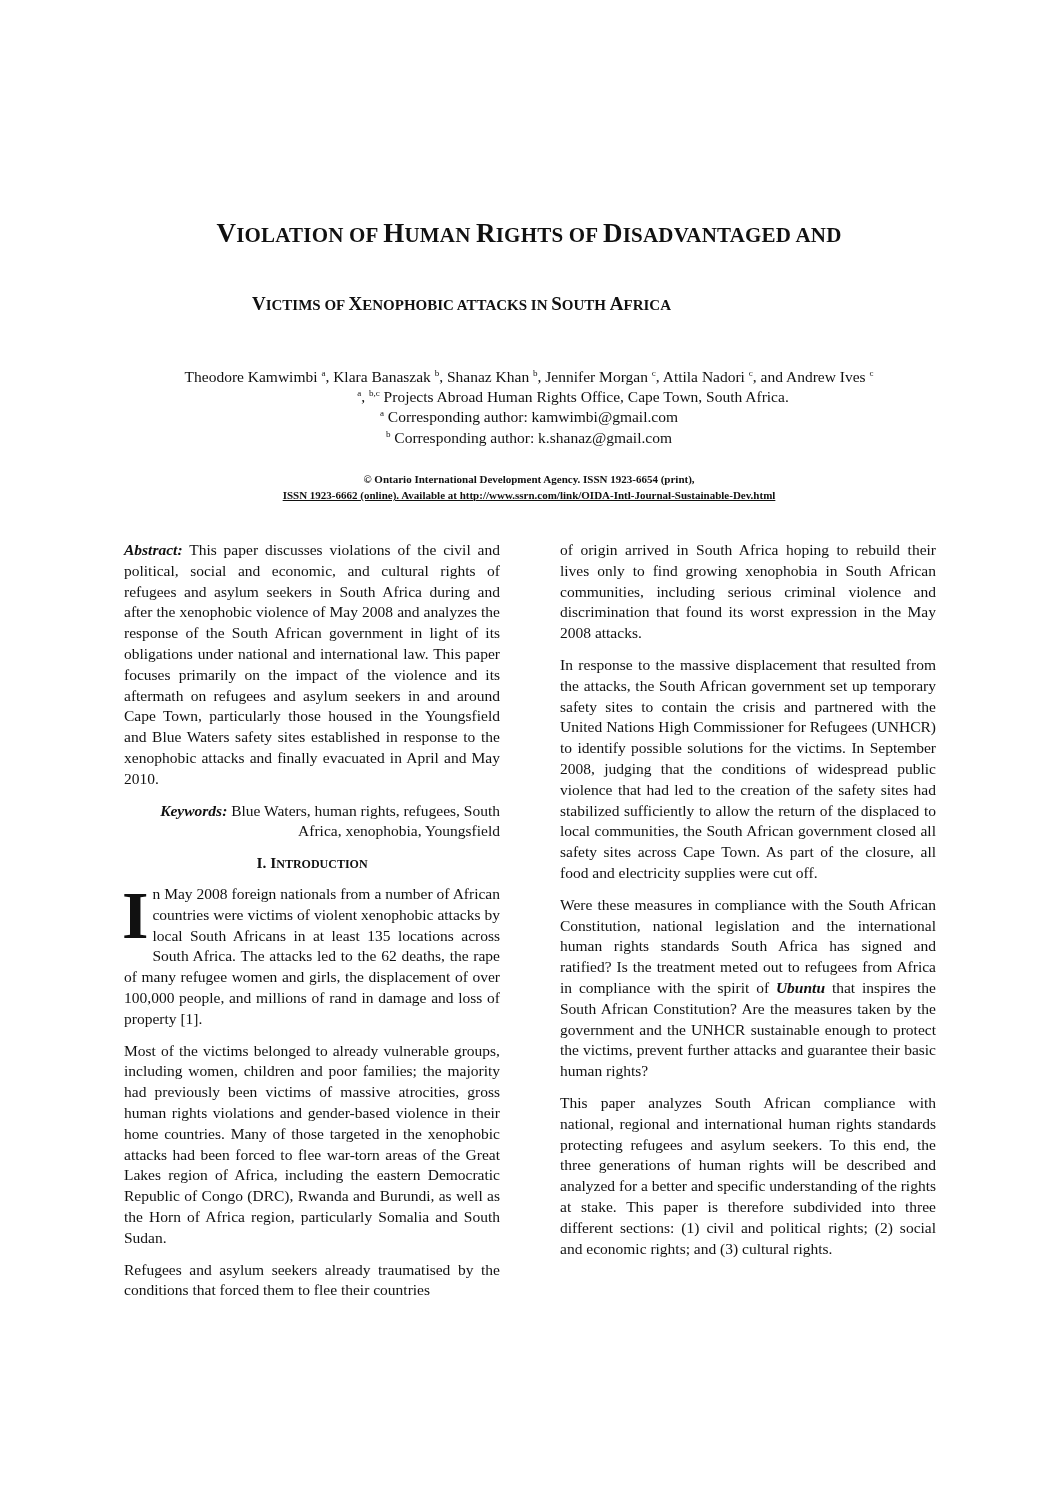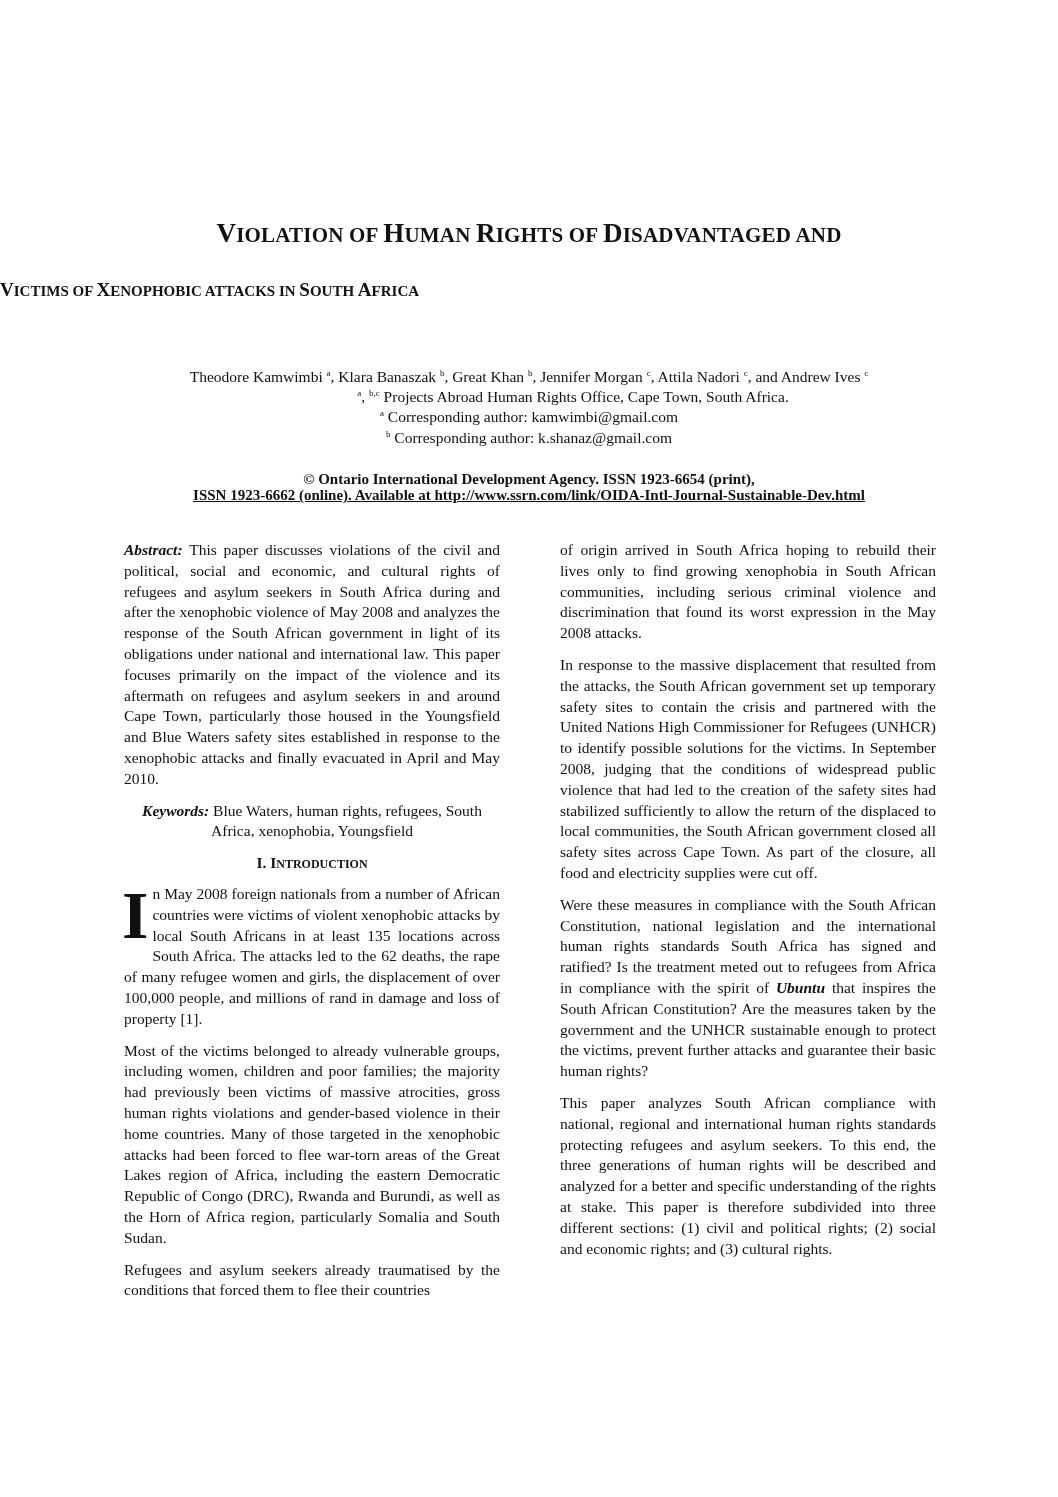--- a/index.html
+++ b/index.html
@@ -1,24 +1,24 @@
 <!DOCTYPE html>
 <html><head>
 <meta charset="utf-8">
 <style>
   html, body { margin: 0; padding: 0; background: #ffffff; }
   body { width: 1058px; height: 1497px; position: relative; overflow: hidden; color: #111; font-family: "Liberation Serif", "DejaVu Serif", serif; }
   .title { position: absolute; left: 0; width: 1058px; text-align: center; font-weight: bold; font-size: 27px; letter-spacing: 0.2px; line-height: 40px; }
   .title .sc { font-size: 21px; }
   #title-block { top: 189px; margin-top: 24px; }
-  #subtitle { position: absolute; top: 277px; left: 0; width: 923px; text-align: left; font-weight: bold; font-size: 19px; line-height: 26px; }
+  #subtitle { position: absolute; top: 291px; left: 0; width: 923px; text-align: center; font-weight: bold; font-size: 19px; line-height: 26px; }
   #subtitle .sc { font-size: 15px; }
   .center-line { position: absolute; left: 0; width: 1058px; text-align: center; font-size: 15.5px; line-height: 21px; }
   sup { font-size: 9px; vertical-align: 6px; line-height: 0; }
-  .copyright { position: absolute; left: 0; width: 1058px; text-align: center; font-size: 15px; font-weight: bold; line-height: 16px; }
+  .copyright { position: absolute; left: 0; width: 1058px; text-align: center; font-size: 11px; font-weight: bold; line-height: 16px; }
   .col { position: absolute; width: 376px; font-size: 15.5px; line-height: 20.8px; text-align: justify; }
   #col-left { left: 124px; top: 540px; }
   #col-right { left: 560px; top: 540px; }
   .para { margin: 0 0 11px 0; }
   .label-bi { font-weight: bold; font-style: italic; }
   .section-heading { text-align: center; font-weight: bold; font-size: 15.5px; margin: 4px 0 9px 0; }
   .section-heading .sc { font-size: 12px; }
   .dropcap { float: left; font-size: 68px; line-height: 56px; font-weight: bold; margin: 3px 4px 0 -2px; height: 60px; }
   .it { font-style: italic; font-weight: bold; }
 </style>
@@ -29,42 +29,42 @@
   <div>
     <span>V</span><span class="sc">IOLATION OF </span><span>H</span><span class="sc">UMAN </span><span>R</span><span class="sc">IGHTS OF </span><span>D</span><span class="sc">ISADVANTAGED AND</span>
   </div>
 </div>
 
 <div id="subtitle">
   <span>V</span><span class="sc">ICTIMS OF </span><span>X</span><span class="sc">ENOPHOBIC ATTACKS IN </span><span>S</span><span class="sc">OUTH </span><span>A</span><span class="sc">FRICA</span>
 </div>
 
 <div class="center-line" style="top:366px;">
-  <span>Theodore Kamwimbi</span> <sup>a</sup><span>, </span><span>Klara Banaszak</span> <sup>b</sup><span>, </span><span>Great Khan</span> <sup>b</sup><span>, </span><span>Jennifer Morgan</span> <sup>c</sup><span>, </span><span>Attila Nadori</span> <sup>c</sup><span>, and </span><span>Andrew Ives</span> <sup>c</sup>
+  <span>Theodore Kamwimbi</span> <sup>a</sup><span>, </span><span>Klara Banaszak</span> <sup>b</sup><span>, </span><span>Shanaz Khan</span> <sup>b</sup><span>, </span><span>Jennifer Morgan</span> <sup>c</sup><span>, </span><span>Attila Nadori</span> <sup>c</sup><span>, and </span><span>Andrew Ives</span> <sup>c</sup>
 </div>
 
 <div class="center-line" style="top:386px;padding-left:44px;">
   <sup>a</sup><span>, </span><sup>b,c</sup><span> Projects Abroad Human Rights Office, Cape Town, South Africa.</span>
 </div>
 
 <div class="center-line" style="top:406px;">
   <sup>a</sup><span> Corresponding author: kamwimbi@gmail.com</span>
 </div>
 
 <div class="center-line" style="top:427px;">
   <sup>b</sup><span> Corresponding author: k.shanaz@gmail.com</span>
 </div>
 
 <div class="copyright" style="top:471px;">© Ontario International Development Agency. ISSN 1923-6654 (print),</div>
 <div class="copyright" style="top:487px;text-decoration:underline;">ISSN 1923-6662 (online). Available at http://www.ssrn.com/link/OIDA-Intl-Journal-Sustainable-Dev.html</div>
 
 <div id="col-left" class="col">
   <p class="para"><span class="label-bi">Abstract:</span><span> This paper discusses violations of the civil and political, social and economic, and cultural rights of refugees and asylum seekers in South Africa during and after the xenophobic violence of May 2008 and analyzes the response of the South African government in light of its obligations under national and international law. This paper focuses primarily on the impact of the violence and its aftermath on refugees and asylum seekers in and around Cape Town, particularly those housed in the Youngsfield and Blue Waters safety sites established in response to the xenophobic attacks and finally evacuated in April and May 2010.</span></p>
 
-  <p class="para" style="text-align:center;"><span class="label-bi">Keywords:</span><span>  Blue Waters, human rights, refugees, South Africa, xenophobia, Youngsfield</span></p>
+  <p class="para" style="text-align:right;"><span class="label-bi">Keywords:</span><span>  Blue Waters, human rights, refugees, South Africa, xenophobia, Youngsfield</span></p>
 
   <div class="section-heading"><span>I. </span><span>I</span><span class="sc">NTRODUCTION</span></div>
 
   <p class="para"><span class="dropcap">I</span><span>n May 2008 foreign nationals from a number of African countries were victims of violent xenophobic attacks by local South Africans in at least 135 locations across South Africa. The attacks led to the 62 deaths, the rape of many refugee women and girls, the displacement of over 100,000 people, and millions of rand in damage and loss of property [1].</span></p>
 
   <p class="para">Most of the victims belonged to already vulnerable groups, including women, children and poor families; the majority had previously been victims of massive atrocities, gross human rights violations and gender-based violence in their home countries. Many of those targeted in the xenophobic attacks had been forced to flee war-torn areas of the Great Lakes region of Africa, including the eastern Democratic Republic of Congo (DRC), Rwanda and Burundi, as well as the Horn of Africa region, particularly Somalia and South Sudan.</p>
 
   <p class="para">Refugees and asylum seekers already traumatised by the conditions that forced them to flee their countries</p>
 </div>
 

